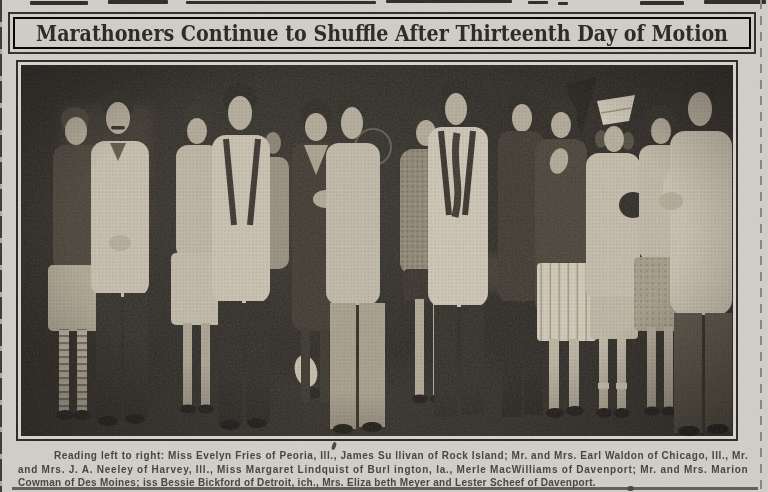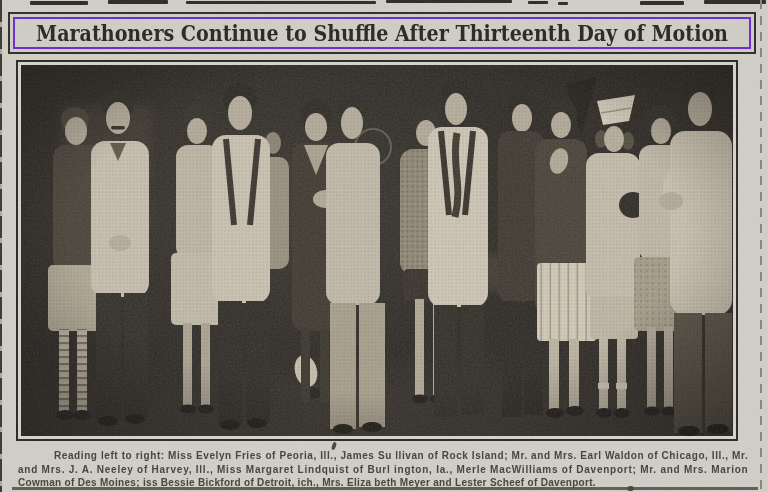--- a/index.html
+++ b/index.html
@@ -18,21 +18,21 @@
   #col-rule-right{
     position:absolute;left:760px;top:0;width:2px;height:492px;
     background:repeating-linear-gradient(to bottom,#8a8579 0 9px,rgba(138,133,121,0) 9px 16px);
   }
   
   #headline-box{
     position:absolute;left:8px;top:12px;width:748px;height:42px;
     border:2.5px solid #302d26;box-sizing:border-box;background:#d2cfc8;
   }
   #headline-inner{
-    position:absolute;inset:3px;border:2px solid #6d28d9;box-sizing:border-box;
+    position:absolute;inset:3px;border:2px solid #000000;box-sizing:border-box;
     display:flex;align-items:center;justify-content:center;overflow:hidden;
   }
   #headline-inner svg{display:block;width:100%;height:100%;}
   
   #photo-frame{
     position:absolute;left:16px;top:60px;width:722px;height:381px;
     border:2px solid #2b2822;box-sizing:border-box;background:#d8d5ce;padding:3px;
   }
   #photo-frame svg{display:block;}
   

